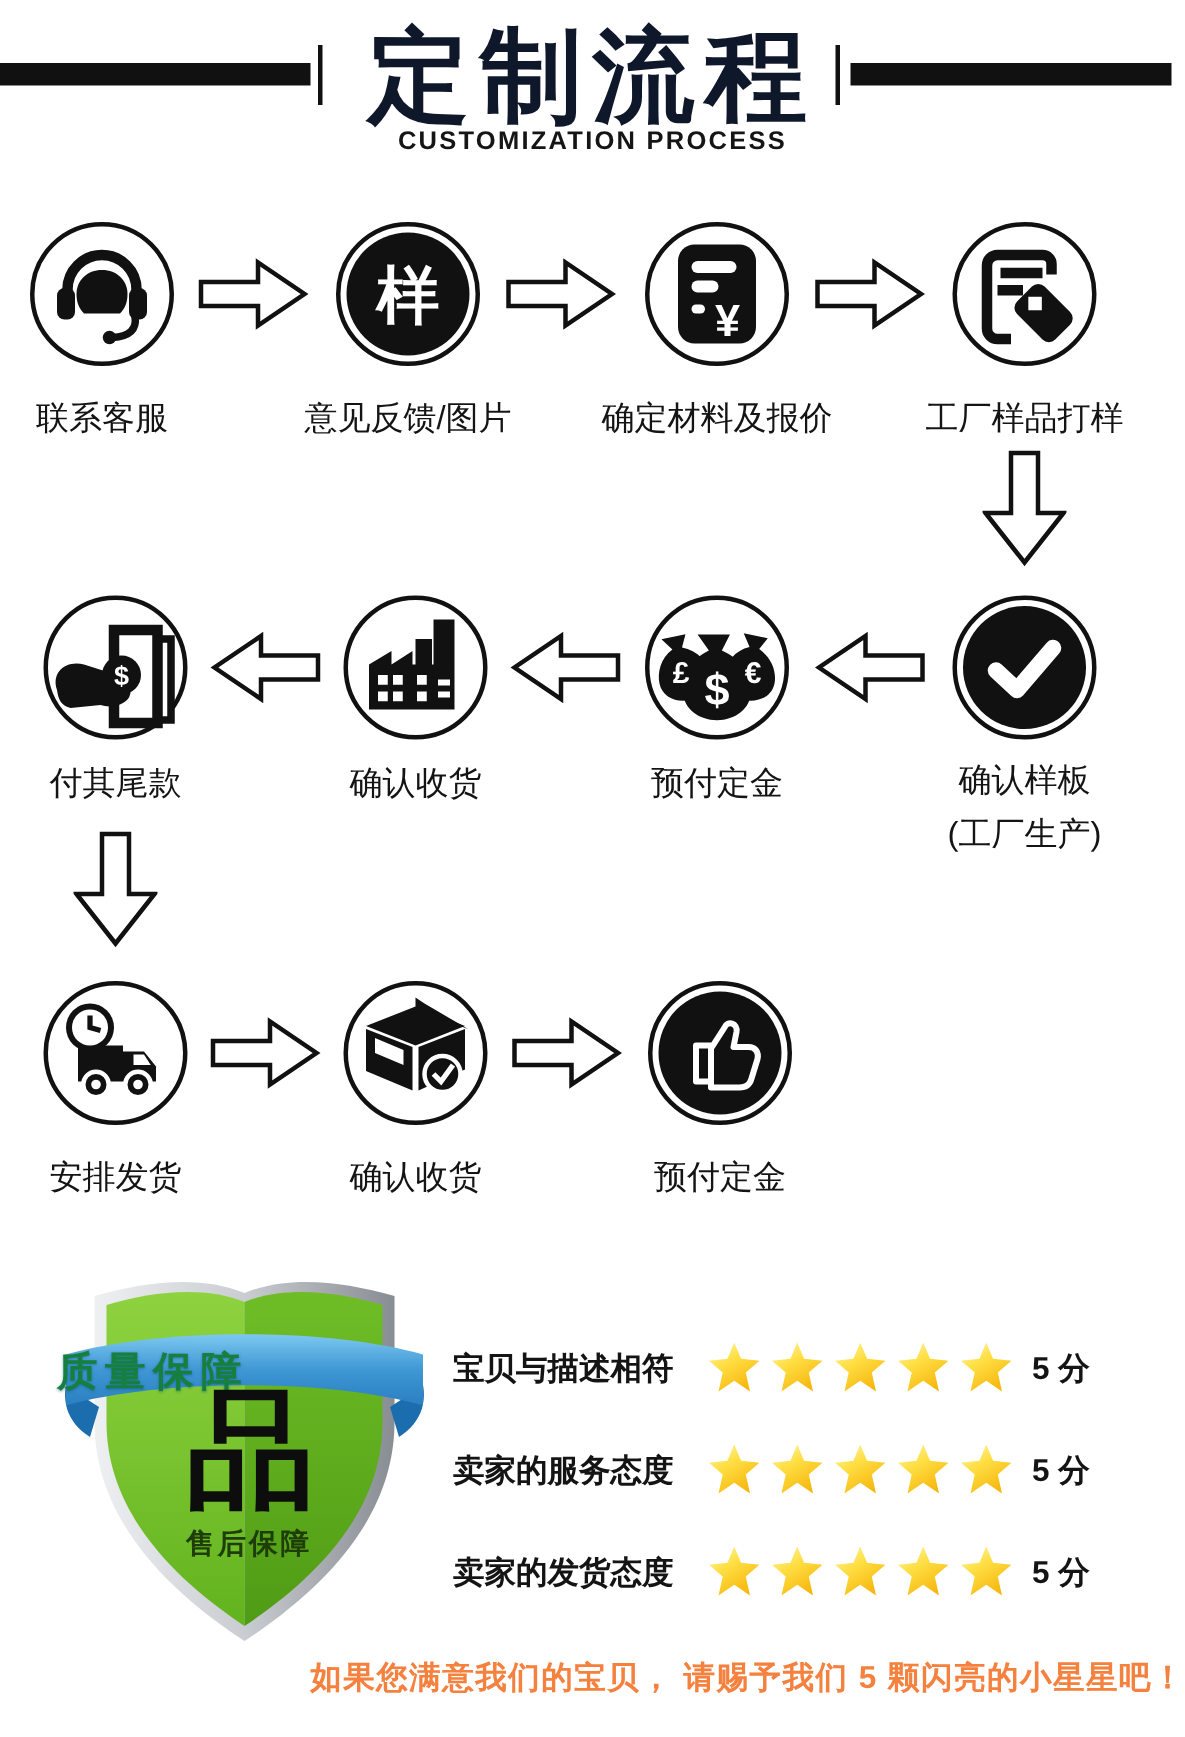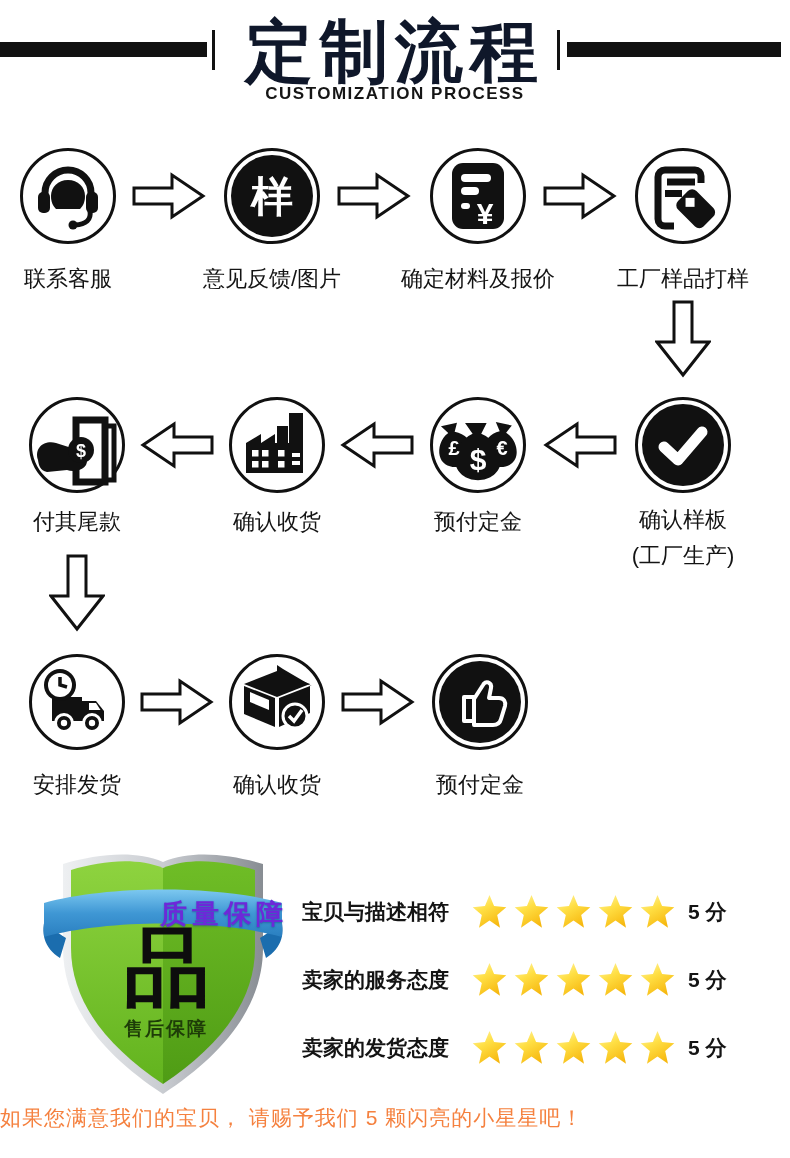--- a/index.html
+++ b/index.html
@@ -17,36 +17,36 @@
             font-size:17px;font-weight:700;letter-spacing:1.5px;color:#151515;}
   
   .circle{position:absolute;width:96px;height:96px;box-sizing:border-box;border:3px solid #111;
           border-radius:50%;background:#fff;display:flex;align-items:center;justify-content:center;}
   .circle svg{display:block;}
   .step-label{position:absolute;transform:translateX(-50%);white-space:nowrap;text-align:center;
               font-size:22px;font-weight:500;color:#141414;}
   .arrow{position:absolute;}
   .flip{transform:scaleX(-1);}
   
-  .ribbon-text{position:absolute;left:38px;width:250px;top:896px;text-align:right;
-               font-size:27px;font-weight:700;letter-spacing:5px;color:#6d28d9;
+  .ribbon-text{position:absolute;left:38px;width:250px;top:896px;text-align:left;
+               font-size:27px;font-weight:700;letter-spacing:5px;color:#15803d;
                text-shadow:0 1px 2px rgba(20,80,130,.55);}
   .shield-char{position:absolute;left:167px;top:922px;transform:translateX(-50%);
                font-size:86px;line-height:90px;font-weight:800;color:#0d0d0d;}
   .shield-bottom{position:absolute;left:166px;top:1016px;transform:translateX(-50%);
                  font-size:19px;font-weight:700;letter-spacing:2px;color:#1e3d08;}
   .rating-row{position:absolute;left:302px;height:44px;display:flex;align-items:center;}
   .rating-label{font-size:21px;font-weight:700;width:166px;color:#141414;white-space:nowrap;}
   .stars{display:flex;gap:7px;margin-left:4px;}
   .star{width:35px;height:34px;
         background:linear-gradient(150deg,#fff3a6 6%,#ffdf44 38%,#f6b60d 85%);
         clip-path:polygon(50% 0%,63% 32%,98% 36%,72% 59%,80% 96%,50% 75%,20% 96%,28% 59%,2% 36%,37% 32%);}
   .rating-score{margin-left:13px;font-size:21px;font-weight:700;color:#141414;white-space:nowrap;}
-  .footer-note{position:absolute;top:1104px;left:0;right:0;text-align:left;
-               font-size:21px;font-weight:400;color:#f5813f;letter-spacing:1px;}
+  .footer-note{position:absolute;top:1104px;left:0;right:0;text-align:right;
+               font-size:21px;font-weight:700;color:#f5813f;letter-spacing:1px;}
 </style>
 </head>
 <body>
 
 <div class="page">
 
   <div class="hbar l"></div>
   <div class="vline l"></div>
   <h1 class="title">定制流程</h1>
   <div class="subtitle">CUSTOMIZATION PROCESS</div>

